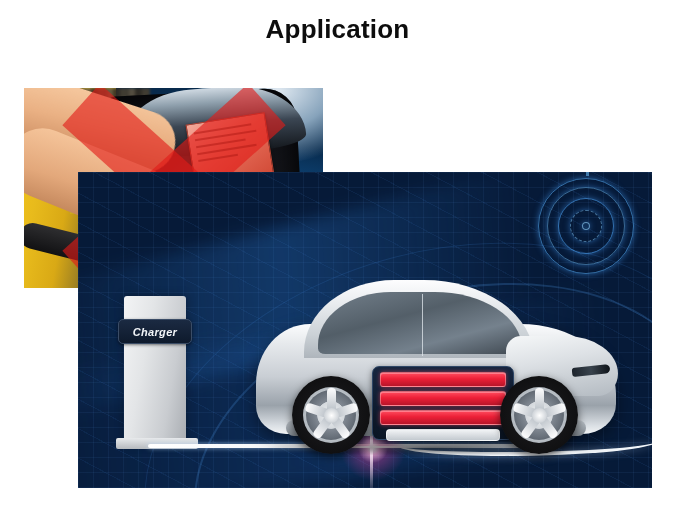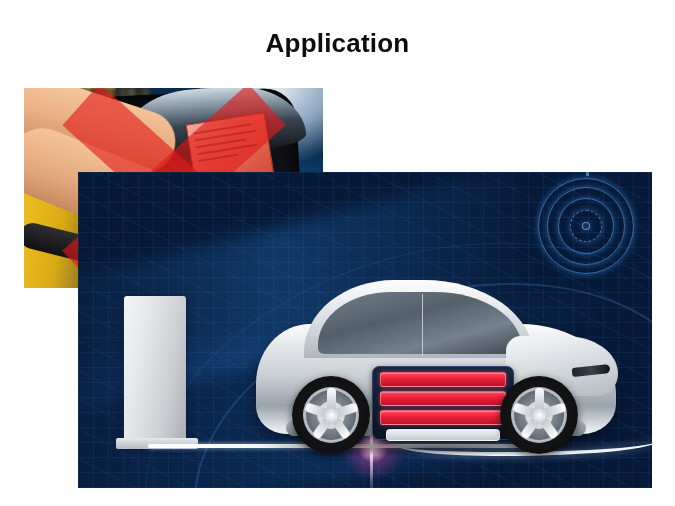--- a/index.html
+++ b/index.html
@@ -5,21 +5,21 @@
   html,body{margin:0;padding:0;}
   body{
     width:675px;height:506px;background:#ffffff;
     font-family:"Liberation Sans", sans-serif;
     position:relative;overflow:hidden;
   }
   #slide{position:absolute;inset:0;background:#fff;}
 
   
   .slide-title{
-    position:absolute;left:0;top:28px;width:675px;
+    position:absolute;left:0;top:14px;width:675px;
     text-align:center;font-size:26px;font-weight:bold;
     color:#0d0d0d;letter-spacing:.2px;
   }
 
   
   .photo-fuel{
     position:absolute;left:24px;top:88px;width:299px;height:200px;
     overflow:hidden;background:#0b1d33;
   }
   .pf-layer{position:absolute;inset:0;}
@@ -389,20 +389,23 @@
       <i></i>
         <i></i>
         <i></i>
         <i></i>
         <i></i>
       <div class="ev-hud-tick"></div>
     </div>
 
     <div class="ev-charger"></div>
     <div class="ev-charger-base"></div>
+    <div class="ev-charger-badge">
+      <span>Charger</span>
+    </div>
 
     <div class="ev-cable"></div>
     <div class="ev-cable-curve"></div>
     <div class="ev-flare"></div>
     <div class="ev-flare-v"></div>
     <div class="ev-flare-h"></div>
     <div class="ev-shadow"></div>
 
     <div class="ev-car">
       <div class="car-body"></div>

